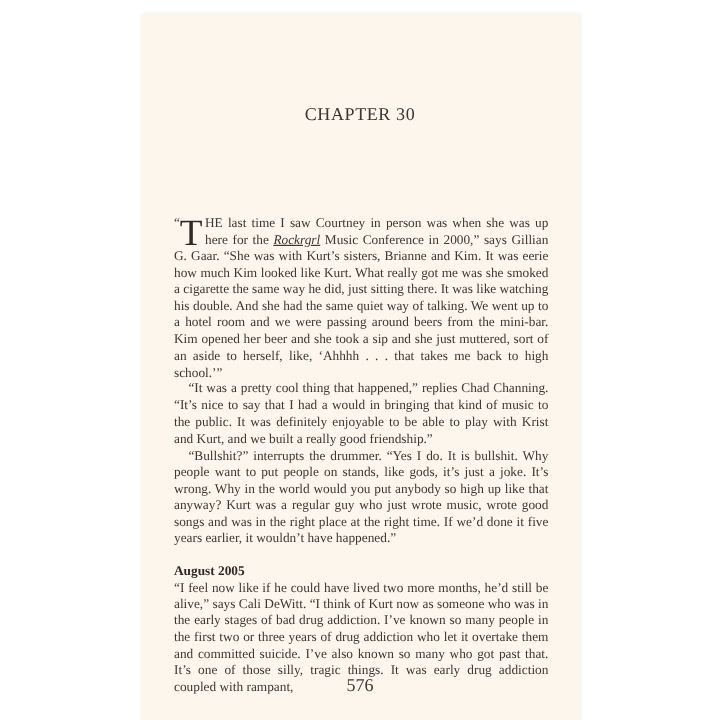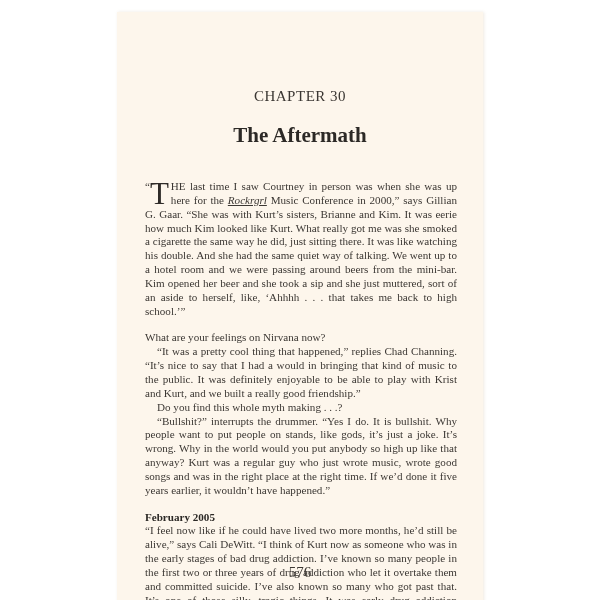--- a/index.html
+++ b/index.html
@@ -38,30 +38,27 @@
     position:absolute; top:552px; left:0; width:100%; text-align:center;
     font-size:15px; color:#3b3733;
   }
   em { font-style:italic;text-decoration:underline; }
 </style>
 </head>
 <body>
 
 <div class="page">
   <div class="chapter-label">CHAPTER 30</div>
-  <div class="chapter-title">The Aftermath</div>
 
   <div class="body-text">
     <p class="dropcap-wrap">
       <span class="quote-lead">“</span><span class="dropcap">T</span><span>HE last time I saw Courtney in person was when she was up here for the </span><em>Rockrgrl</em><span> Music Conference in 2000,” says Gillian G. Gaar. “She was with Kurt’s sisters, Brianne and Kim. It was eerie how much Kim looked like Kurt. What really got me was she smoked a cigarette the same way he did, just sitting there. It was like watching his double. And she had the same quiet way of talking. We went up to a hotel room and we were passing around beers from the mini-bar. Kim opened her beer and she took a sip and she just muttered, sort of an aside to herself, like, ‘Ahhhh . . . that takes me back to high school.’”</span>
     </p>
 
-    <p class="para-gap">What are your feelings on Nirvana now?</p>
     <p class="indent">“It was a pretty cool thing that happened,” replies Chad Channing. “It’s nice to say that I had a would in bringing that kind of music to the public. It was definitely enjoyable to be able to play with Krist and Kurt, and we built a really good friendship.”</p>
-    <p class="indent">Do you find this whole myth making . . .?</p>
     <p class="indent">“Bullshit?” interrupts the drummer. “Yes I do. It is bullshit. Why people want to put people on stands, like gods, it’s just a joke. It’s wrong. Why in the world would you put anybody so high up like that anyway? Kurt was a regular guy who just wrote music, wrote good songs and was in the right place at the right time. If we’d done it five years earlier, it wouldn’t have happened.”</p>
 
-    <p class="section-head">February 2005</p>
+    <p class="section-head">August 2005</p>
     <p>“I feel now like if he could have lived two more months, he’d still be alive,” says Cali DeWitt. “I think of Kurt now as someone who was in the early stages of bad drug addiction. I’ve known so many people in the first two or three years of drug addiction who let it overtake them and com­mitted suicide. I’ve also known so many who got past that. It’s one of those silly, tragic things. It was early drug addiction coupled with rampant,</p>
   </div>
 
   <div class="page-number">576</div>
 </div>
 
 </body></html>

